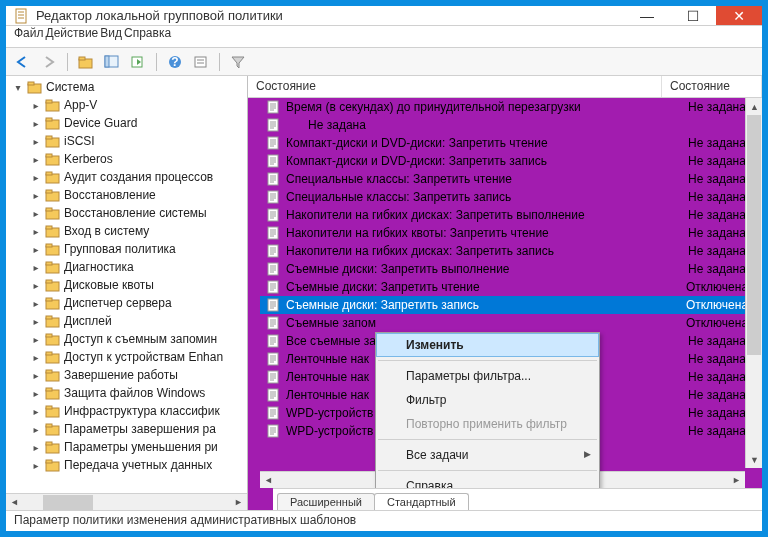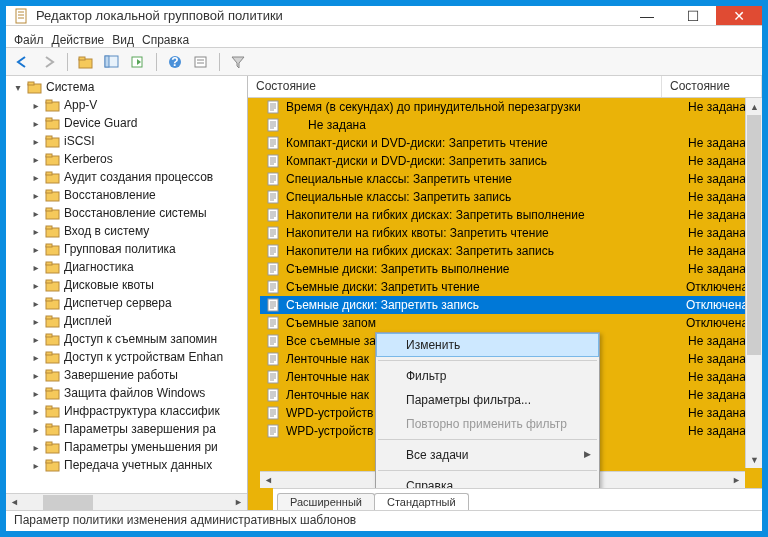--- a/index.html
+++ b/index.html
@@ -4,36 +4,36 @@
 <style>
 * { margin: 0; padding: 0; box-sizing: border-box; font-family: "Segoe UI", Tahoma, sans-serif; font-size: 12px; }
 body { background: #0b8de0; padding: 5px; width: 768px; height: 537px; overflow: hidden; }
 .window { background: #fff; width: 758px; height: 527px; display: flex; flex-direction: column; border: 1px solid #0b8de0; }
 .titlebar { background: #fff; height: 20px; display: flex; align-items: center; padding-left: 8px; border-bottom: 1px solid #d0d0d0; }
 .titlebar .icon { width: 16px; height: 16px; margin-right: 6px; }
 .titlebar .title { flex: 1; font-size: 13px; color: #333; }
 .winbtns { display: flex; height: 100%; }
 .winbtn { width: 46px; display: flex; align-items: center; justify-content: center; font-size: 14px; color: #333; }
 .winbtn.close { background: #e04b33; color: #fff; }
-.menubar { height: 22px; display: flex; align-items: flex-end; padding: 0 8px; gap: 8px; border-bottom: 1px solid #d0d0d0; }
+.menubar { height: 22px; display: flex; align-items: flex-start; padding: 0 8px; gap: 2px; border-bottom: 1px solid #d0d0d0; }
 .menubar span { color: #333; cursor: default; }
 .toolbar { height: 28px; display: flex; align-items: center; padding: 0 6px; gap: 4px; border-bottom: 1px solid #d0d0d0; background: #f7f7f7; }
 .tbtn { width: 22px; height: 22px; display: flex; align-items: center; justify-content: center; }
 .tsep { width: 1px; height: 18px; background: #c0c0c0; margin: 0 3px; }
 .body { flex: 1; display: flex; overflow: hidden; border-bottom: 1px solid #d0d0d0; }
 .tree { width: 242px; border-right: 1px solid #c0c0c0; overflow: hidden; position: relative; background: #fff; }
 .tree-inner { padding: 2px 0; }
 .tree-row { display: flex; align-items: center; height: 18px; white-space: nowrap; padding-left: 6px; }
 .tree-row .exp { width: 12px; color: #555; font-size: 10px; text-align: center; }
 .tree-row .fold { width: 16px; height: 14px; margin: 0 3px; display: flex; align-items: center; justify-content: center; }
 .tree-row .lbl { color: #222; }
 .tree-scroll-h { position: absolute; bottom: 0; left: 0; right: 0; height: 17px; background: #f0f0f0; border-top: 1px solid #d0d0d0; display: flex; align-items: center; }
 .tree-scroll-h .arrow { width: 17px; height: 17px; display: flex; align-items: center; justify-content: center; color: #555; font-size: 9px; }
 .tree-scroll-h .thumb { width: 50px; height: 15px; background: #cdcdcd; margin-left: 20px; }
-.right { flex: 1; display: flex; flex-direction: column; background: #eab308; position: relative; }
+.right { flex: 1; display: flex; flex-direction: column; background: #a21caf; position: relative; }
 .list-head { height: 22px; display: flex; border-bottom: 1px solid #d0d0d0; background: #fff; }
 .list-head .col { padding: 3px 8px; color: #333; border-right: 1px solid #e0e0e0; }
 .list-head .c1 { flex: 1; }
 .list-head .c2 { width: 100px; }
 .list-body { flex: 1; overflow: hidden; position: relative; margin-left: 12px; }
 .list-row { display: flex; align-items: center; height: 18px; padding-left: 6px; }
 .list-row.selected { background: #0078d7; color: #fff; }
 .list-row .ricon { width: 16px; height: 14px; margin-right: 4px; flex-shrink: 0; }
 .list-row .rtext { flex: 1; white-space: nowrap; overflow: hidden; text-overflow: ellipsis; }
 .list-row .rstate { width: 96px; text-align: center; padding-left: 6px; }
@@ -41,21 +41,21 @@
 .list-scroll-v .vthumb { position: absolute; top: 17px; left: 1px; right: 1px; height: 240px; background: #cdcdcd; }
 .list-scroll-v .varrow { position: absolute; width: 17px; height: 17px; display: flex; align-items: center; justify-content: center; font-size: 9px; color: #555; }
 .list-scroll-h2 { position: absolute; bottom: 0; left: 0; right: 17px; height: 17px; background: #f0f0f0; border-top: 1px solid #d0d0d0; display:flex; align-items:center; }
 .list-scroll-h2 .arrow { width: 17px; height: 17px; display: flex; align-items: center; justify-content: center; color: #555; font-size: 9px; }
 .tabs { height: 22px; display: flex; align-items: flex-end; padding-left: 4px; border-top: 1px solid #d0d0d0; background: #fff; margin-left: 25px; }
 .tab { padding: 2px 12px; border: 1px solid #b8b8b8; border-bottom: none; border-radius: 3px 3px 0 0; background: #f4f4f4; margin-right: -1px; font-size: 11px; color: #333; }
 .tab.active { background: #fff; }
 .status { height: 20px; padding: 2px 8px; color: #333; background: #fff; }
 .ctx { position: absolute; left: 115px; top: 234px; width: 225px; background: #f2f2f2; border: 1px solid #a0a0a0; box-shadow: 2px 2px 4px rgba(0,0,0,0.25); z-index: 10; }
 .ctx-item { padding: 5px 22px 5px 30px; color: #222; position: relative; }
-.ctx-item.hl { background: #cde8ff; border: 1px solid #7ab8e8; padding: 4px 21px 4px 29px; }
+.ctx-item.hl { background: #cde8ff; border: 1px solid #7ab8e8; padding: 4px 21px 4px 29px; font-weight: bold; }
 .ctx-item.dis { color: #9a9a9a; }
 .ctx-sep { height: 1px; background: #cfcfcf; margin: 3px 2px; }
 .ctx-item .sub { position: absolute; right: 8px; top: 6px; font-size: 9px; color: #555; }
 svg { display: block; }
 </style>
 </head>
 <body>
 
 <div class="window">
   <div class="titlebar">
@@ -623,22 +623,22 @@
           <div class="varrow" style="bottom:0">▼</div>
         </div>
         <div class="list-scroll-h2">
           <div class="arrow">◄</div>
             <div class="arrow" style="margin-left:auto">►</div>
         </div>
 
         <div class="ctx">
           <div class="ctx-item hl">Изменить</div>
           <div class="ctx-sep"></div>
+          <div class="ctx-item">Параметры фильтра...</div>
           <div class="ctx-item">Фильтр</div>
-          <div class="ctx-item">Параметры фильтра...</div>
           <div class="ctx-item dis">Повторно применить фильтр</div>
           <div class="ctx-sep"></div>
           <div class="ctx-item"><span>Все задачи</span><span class="sub">▶</span></div>
           <div class="ctx-sep"></div>
           <div class="ctx-item">Справка</div>
         </div>
       </div>
       <div class="tabs">
         <div class="tab">Расширенный</div>
         <div class="tab active">Стандартный</div>

